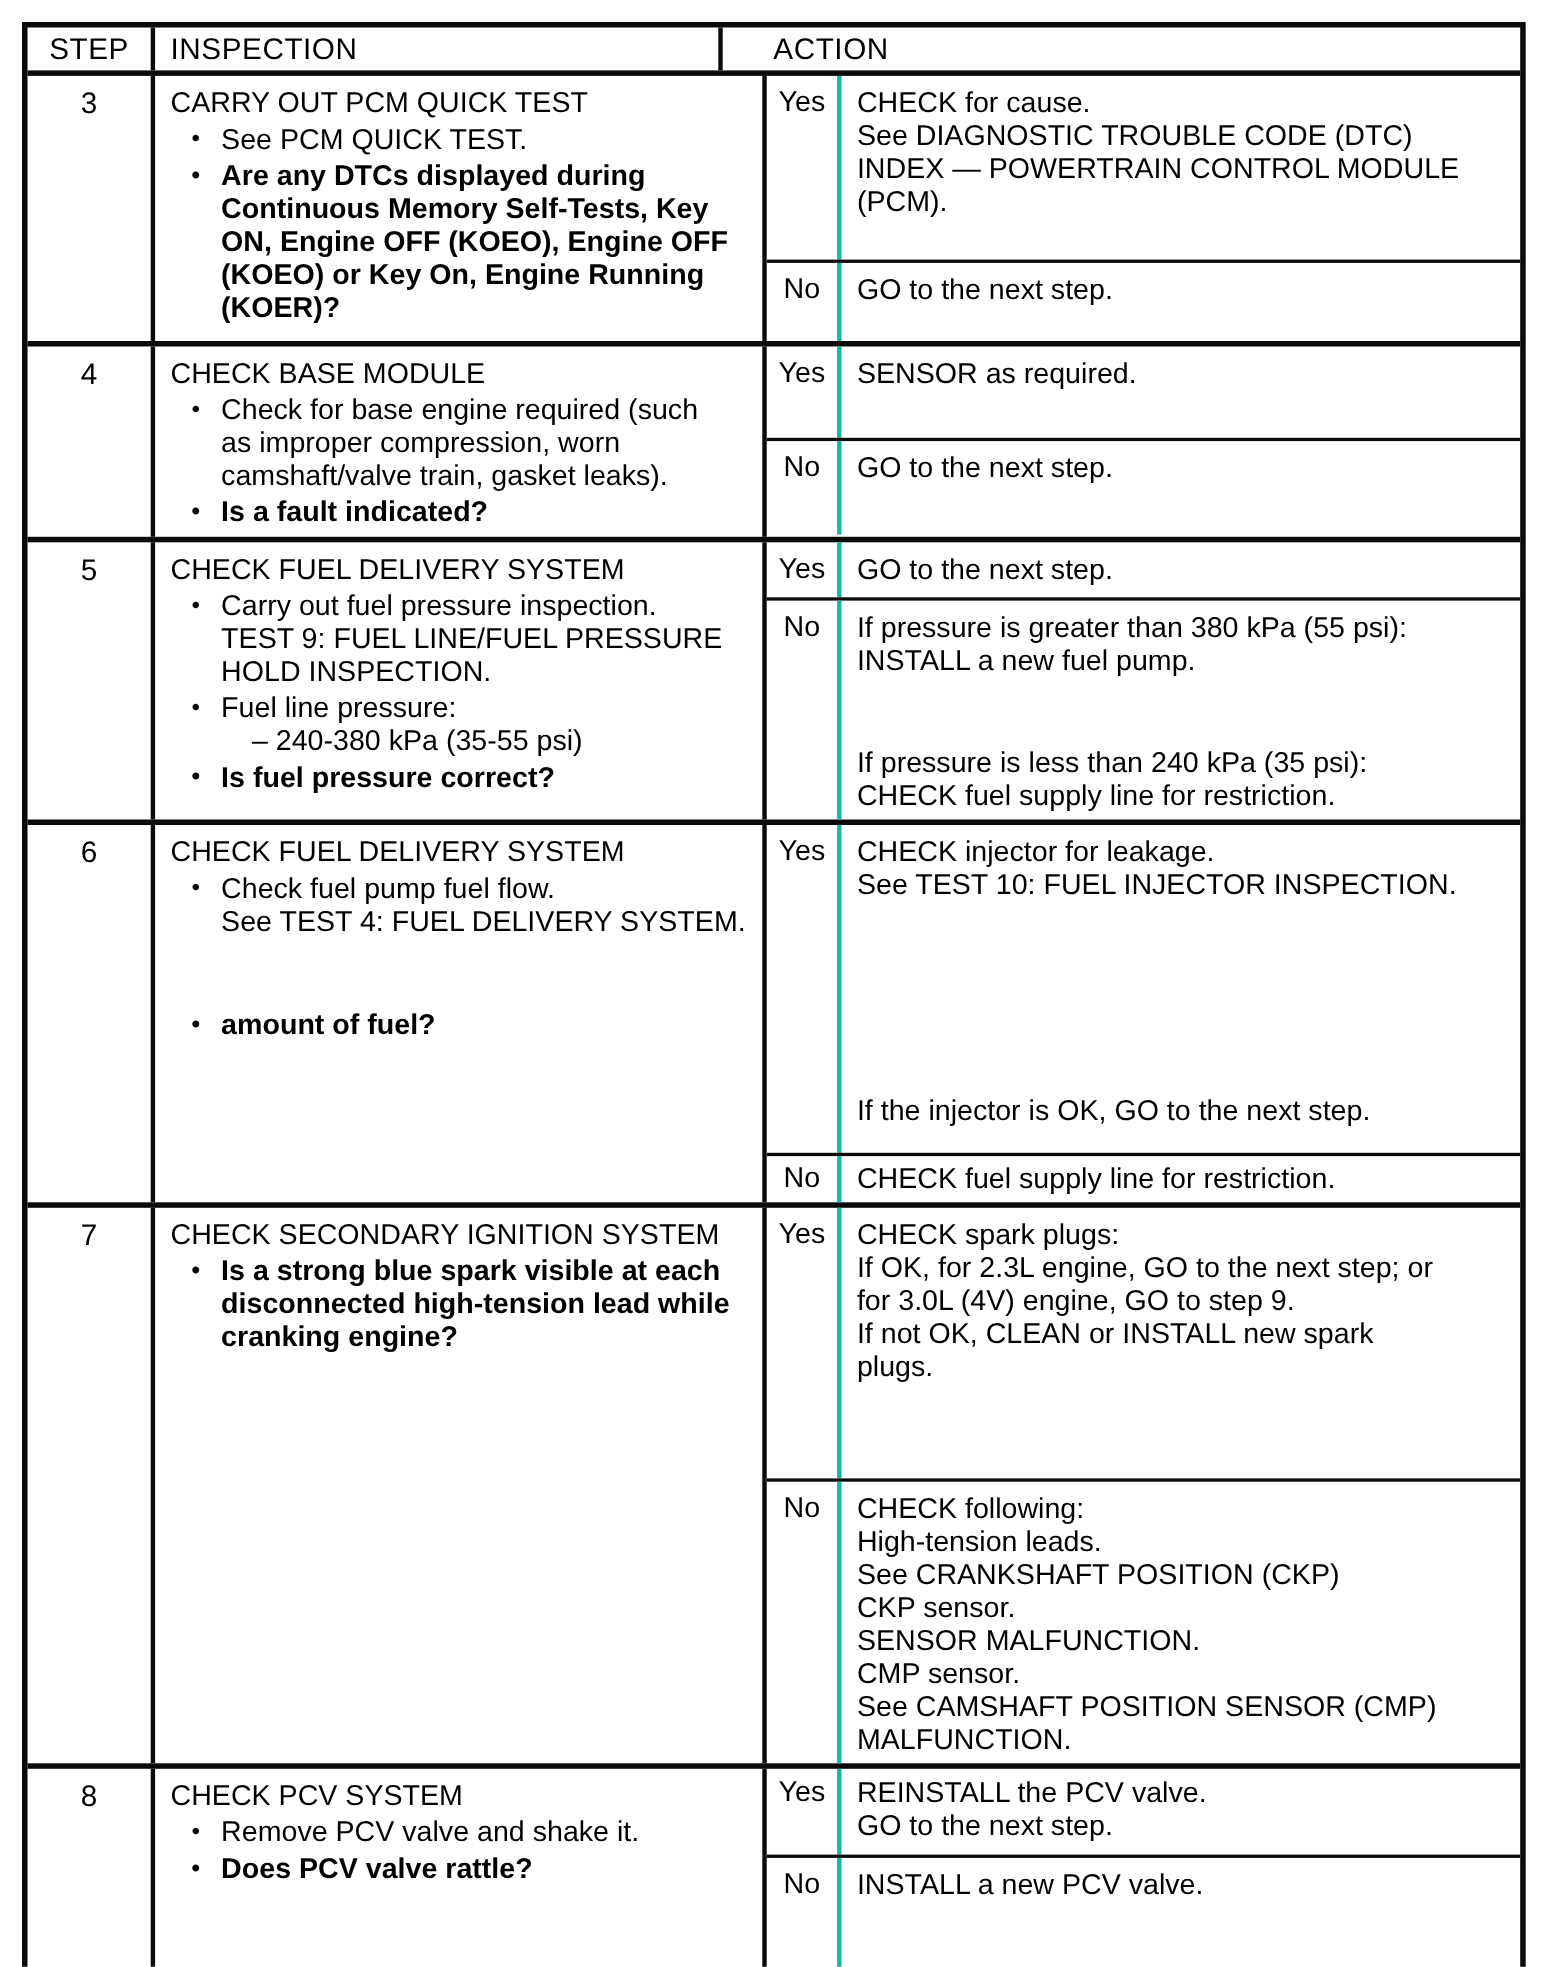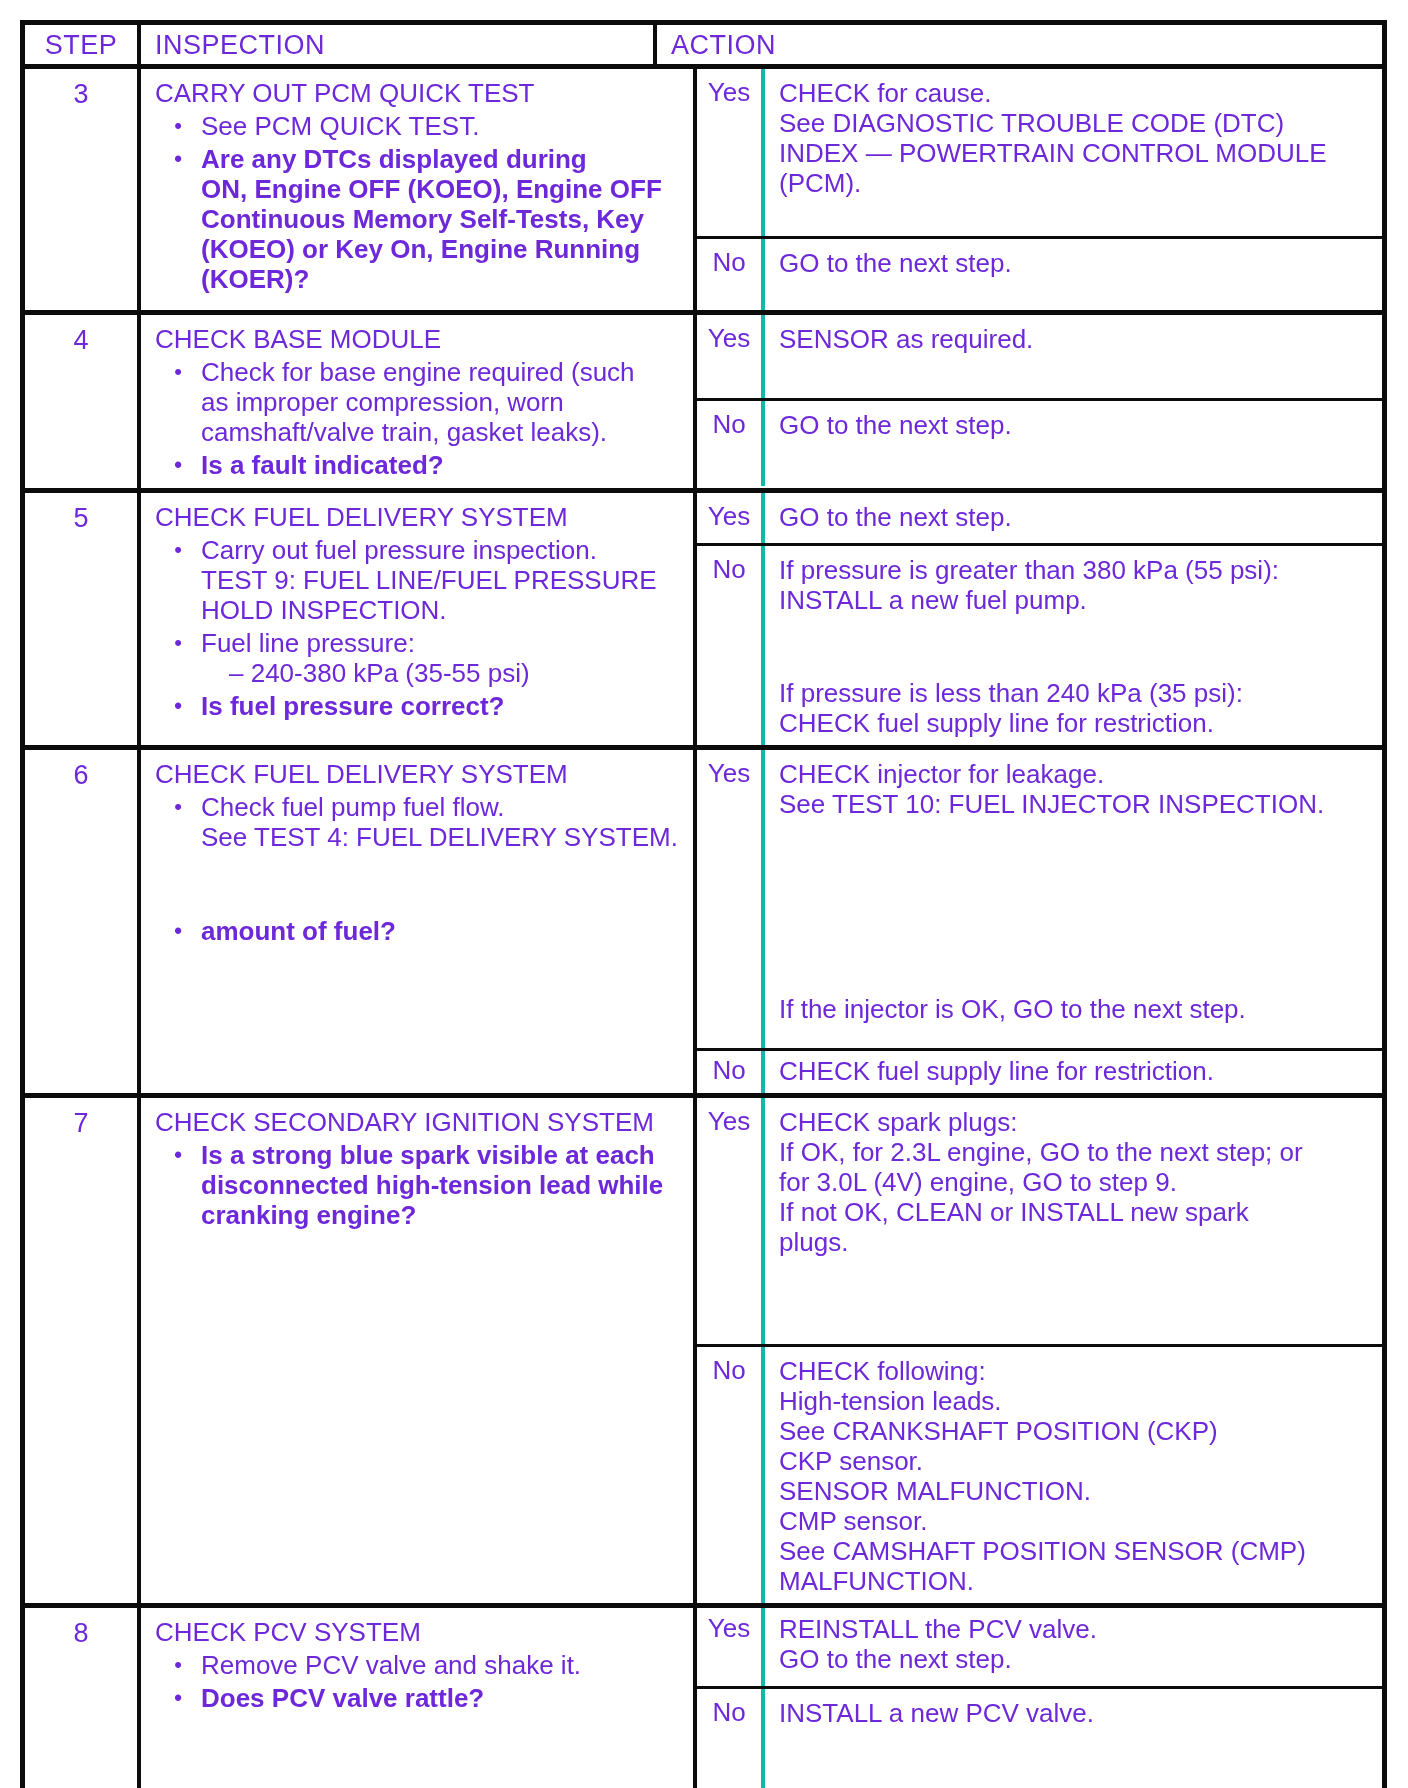--- a/index.html
+++ b/index.html
@@ -1,36 +1,36 @@
 <!DOCTYPE html>
 <html><head>
 <meta charset="utf-8">
 <style>
   html,body{margin:0;padding:0;background:#ffffff;}
   .page{
     position:relative;
     width:1408px;height:1788px;
     background:#ffffff;
     font-family:"Liberation Sans", sans-serif;
-    color:#6d28d9;
+    color:#000000;
     box-sizing:border-box;
   }
   .dtable{
     position:absolute;left:20px;top:20px;
     width:1367px;
     border:5px solid #0b0b0b;
     box-sizing:border-box;
     background:#ffffff;
   }
   
   .hrow{display:flex;border-bottom:5px solid #0b0b0b;}
   .hcell{font-size:27px;line-height:30px;padding:5px 0 4px 0;font-weight:400;letter-spacing:.5px;}
   .hstep{width:112px;text-align:center;border-right:4px solid #0b0b0b;flex:none;}
   .hinsp{width:516px;padding-left:14px;border-right:4px solid #0b0b0b;flex:none;box-sizing:border-box;}
-  .haction{flex:1;padding-left:14px;}
+  .haction{flex:1;padding-left:14px;margin-left:32px;}
   
   .srow{display:flex;border-bottom:5px solid #0b0b0b;}
   .srow:last-child{border-bottom:none;}
   .scell{width:112px;flex:none;text-align:center;font-size:27px;padding-top:10px;border-right:4px solid #0b0b0b;}
   .icell{width:556px;flex:none;box-sizing:border-box;padding:9px 10px 8px 14px;border-right:4px solid #0b0b0b;font-size:26px;line-height:30px;}
   .branches{flex:1;display:flex;flex-direction:column;}
   .branch{display:flex;box-sizing:border-box;}
   .branch + .branch{border-top:3px solid #0b0b0b;}
   .lcell{width:64px;flex:none;text-align:center;font-size:26px;padding-top:8px;border-right:4px solid #14b8a6;}
   .acell{flex:1;padding:8px 6px 6px 13px;font-size:26px;line-height:30px;display:flex;flex-direction:column;}
@@ -66,22 +66,22 @@
         <div class="bullet">
           <span class="dot">•</span>
           <span class="btext">
             <span class="line">See PCM QUICK TEST.</span>
           </span>
         </div>
         <div class="bullet bold">
           <span class="dot">•</span>
           <span class="btext">
             <span class="line">Are any DTCs displayed during</span>
+            <span class="line">Continuous Memory Self-Tests, Key</span>
             <span class="line">ON, Engine OFF (KOEO), Engine OFF</span>
-            <span class="line">Continuous Memory Self-Tests, Key</span>
             <span class="line">(KOEO) or Key On, Engine Running</span>
             <span class="line">(KOER)?</span>
           </span>
         </div>
       </div>
       <div class="branches">
         <div class="branch" style="min-height:167px">
           <div class="lcell">Yes</div>
           <div class="acell">
             <div class="para">

